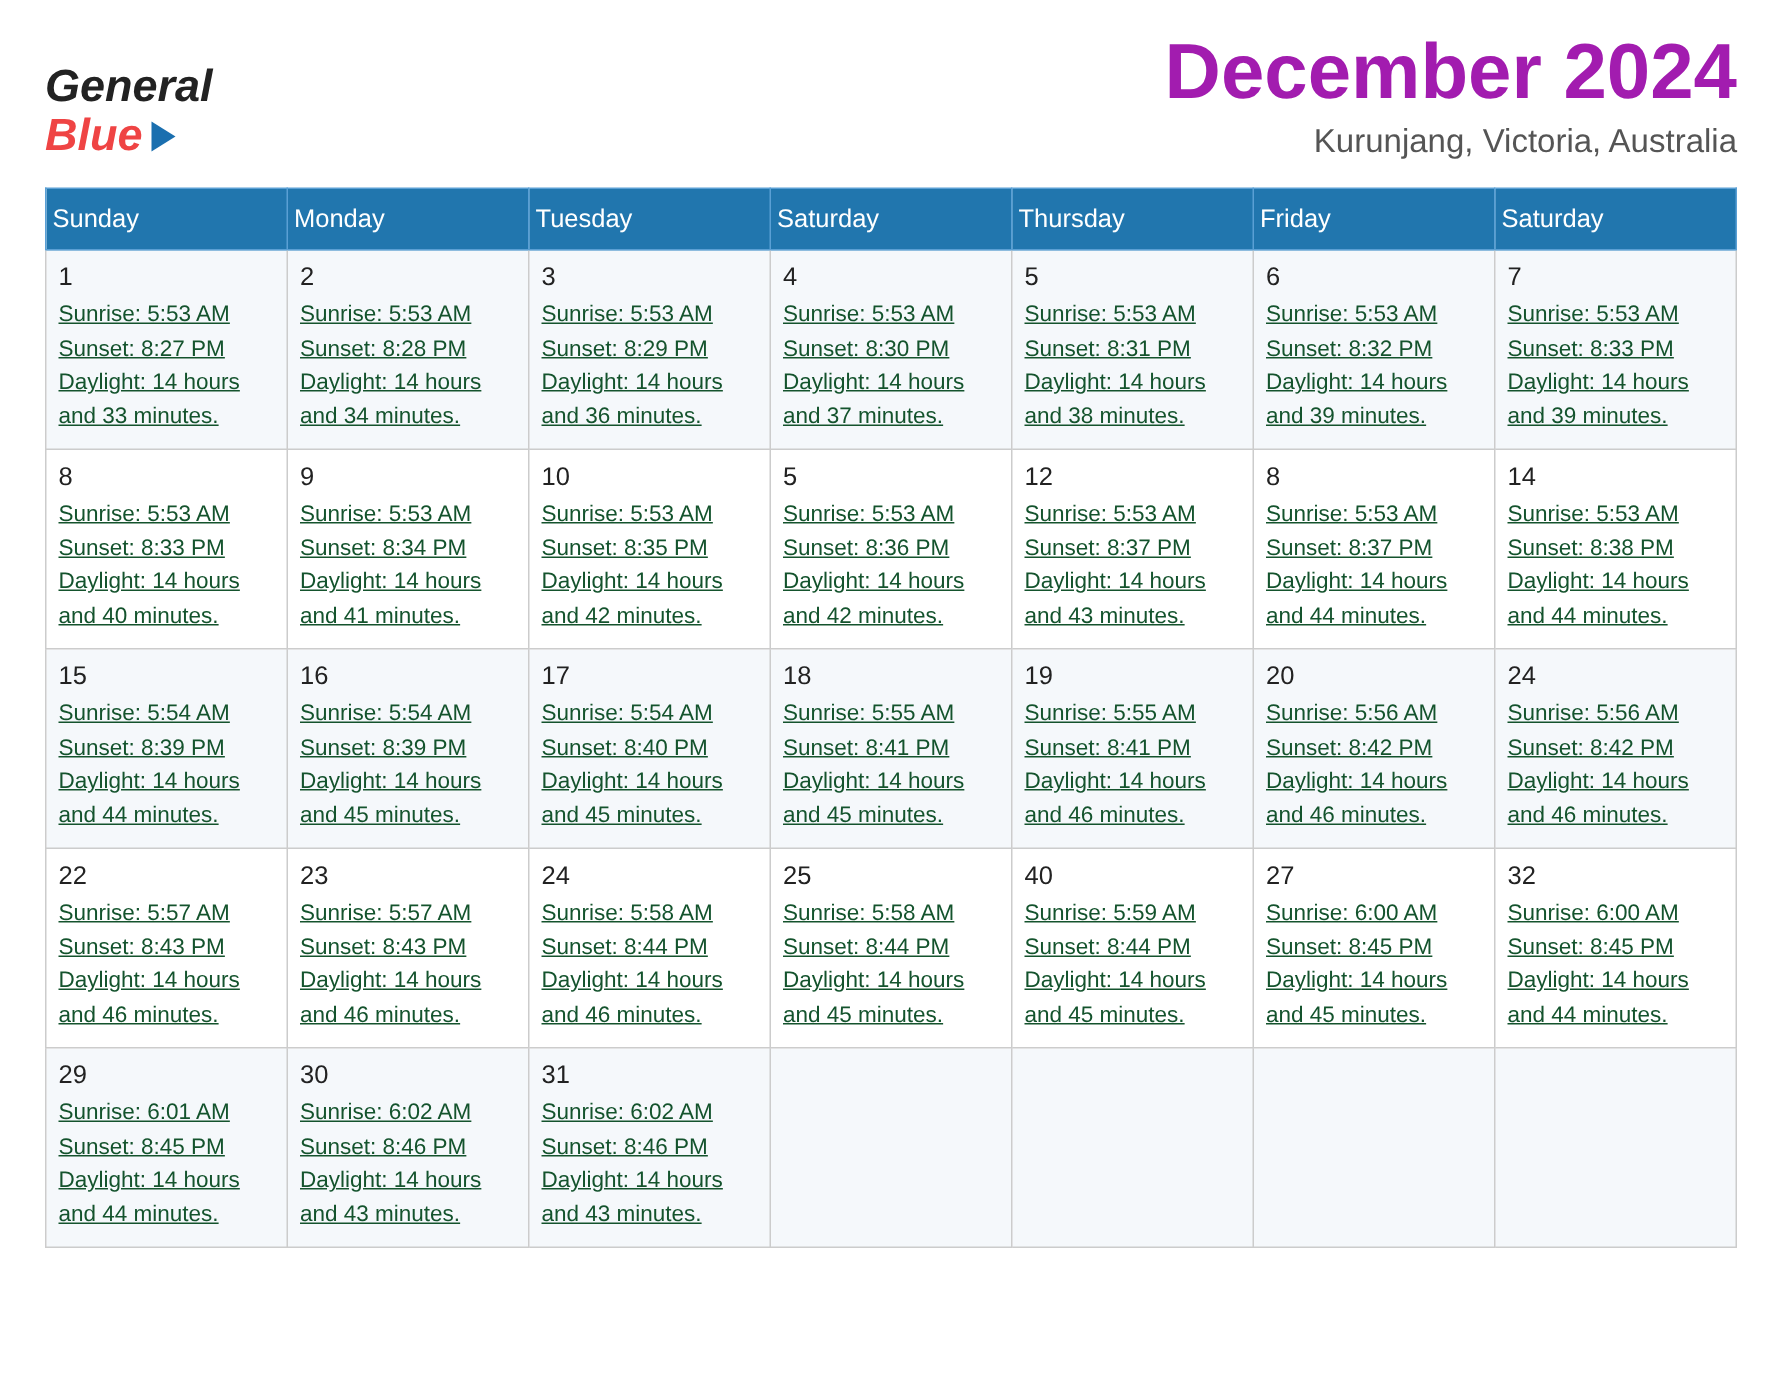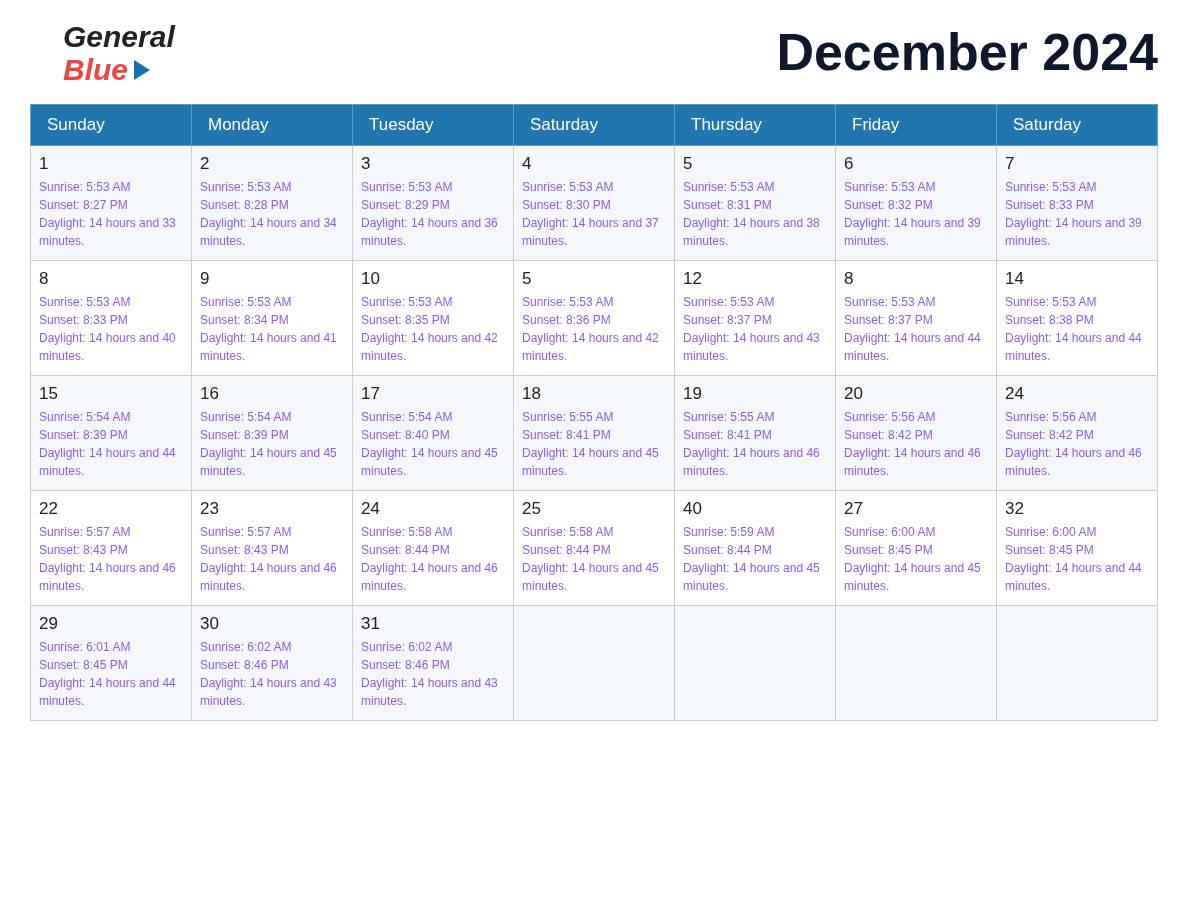--- a/index.html
+++ b/index.html
@@ -6,52 +6,51 @@
     body {
       font-family: Arial, sans-serif;
       background: #fff;
       width: 1188px;
       min-height: 918px;
       padding: 20px 30px;
     }
     .header {
       display: flex;
       justify-content: space-between;
-      align-items: center;
+      align-items: flex-end;
       margin-bottom: 18px;
-      margin-left: 33px;
     }
     .logo {
       display: flex;
       flex-direction: column;
       align-items: flex-start;
     }
     .title-section {
       text-align: right;
     }
     .calendar-title {
       font-size: 52px;
       font-weight: bold;
-      color: #0f172a;
+      color: #a21caf;
       line-height: 1.1;
     }
     .calendar-subtitle {
       font-size: 22px;
       color: #555;
       margin-top: 4px;
     }
     table {
       width: 100%;
       border-collapse: collapse;
       table-layout: fixed;
     }
     thead tr th {
       background-color: #2176ae;
       color: #fff;
-      padding: 10px 16px;
+      padding: 10px 4px;
       font-size: 17px;
       font-weight: normal;
       text-align: left;
       border: 1px solid #5a9fd4;
     }
     tbody tr td {
       vertical-align: top;
       padding: 8px 8px 10px 8px;
       border: 1px solid #ccc;
       font-size: 13px;
@@ -61,23 +60,24 @@
     tbody tr td.empty {
       background: #fff;
     }
     .day-number {
       font-size: 17px;
       font-weight: normal;
       color: #222;
       margin-bottom: 4px;
     }
     .day-info {
-      font-size: 12px;
-      color: #8b5cf6;
+      font-size: 15px;
+      color: #14532d;
       line-height: 1.5;
+      text-decoration: underline;
     }
     tbody tr:nth-child(odd) td {
       background-color: #f5f8fb;
     }
     tbody tr:nth-child(even) td {
       background-color: #fff;
     }
     .logo-wrapper {
       display: flex;
       align-items: center;
@@ -99,20 +99,21 @@
         <span style="font-size:30px;font-weight:bold;color:#222;font-style:italic;line-height:1.1;">General</span>
         <span style="font-size:30px;font-weight:bold;color:#ef4444;font-style:italic;line-height:1.1;display:flex;align-items:center;gap:4px;">
           <span>Blue</span>
           <span style="display:inline-block;width:0;height:0;border-top:10px solid transparent;border-bottom:10px solid transparent;border-left:16px solid #1a6faf;margin-left:2px;"></span>
         </span>
       </div>
     </div>
   </div>
   <div class="title-section">
     <div class="calendar-title">December 2024</div>
+    <div class="calendar-subtitle">Kurunjang, Victoria, Australia</div>
   </div>
 </div>
 
 <table>
   <thead>
     <tr>
       <th>Sunday</th>
       <th>Monday</th>
       <th>Tuesday</th>
       <th>Saturday</th>

